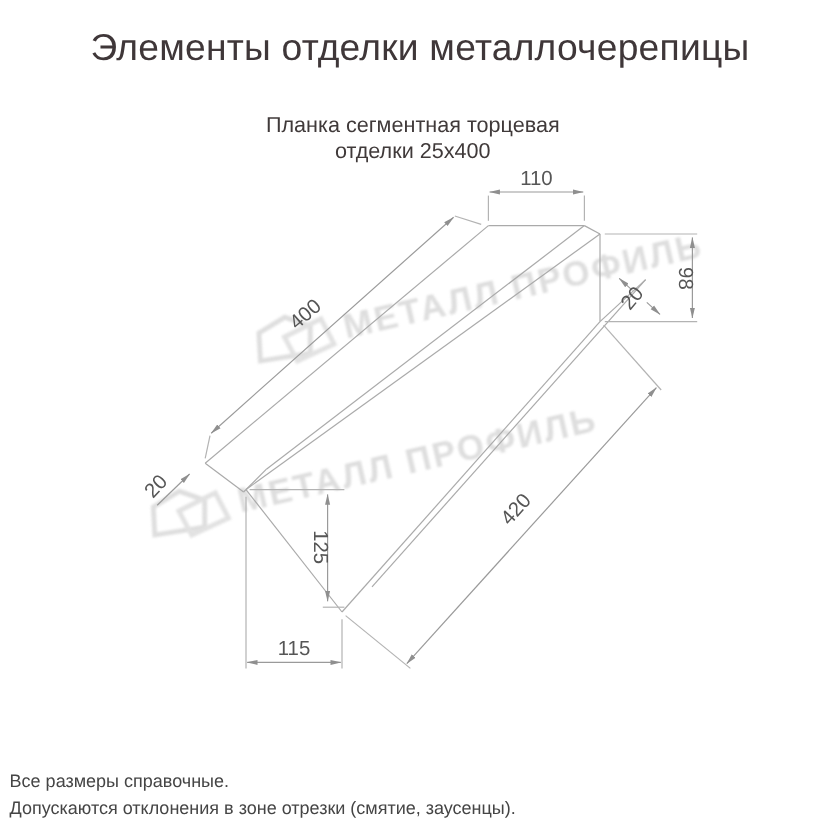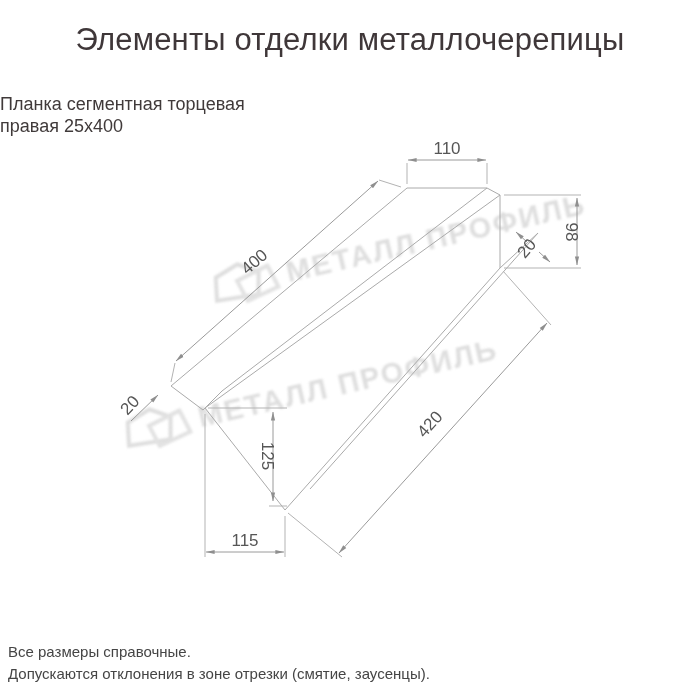--- a/index.html
+++ b/index.html
@@ -6,21 +6,21 @@
   body{
     width:700px;height:700px;background:#ffffff;position:relative;overflow:hidden;
     font-family:"Liberation Sans","DejaVu Sans",sans-serif;
   }
   .page{position:absolute;inset:0;}
   .title{
     position:absolute;top:22px;left:0;width:700px;text-align:center;
     font-size:31px;font-weight:400;color:#3f3739;letter-spacing:0.2px;
   }
   .subtitle{
-    position:absolute;top:93px;left:0;width:688px;
+    position:absolute;top:93px;left:0;width:688px;text-align:center;
     font-size:18px;line-height:22px;color:#403a3a;
   }
   svg.drawing{position:absolute;left:0;top:0;}
   .wm{filter:blur(1.1px);}
   .wm text{
     font-family:"Liberation Sans","DejaVu Sans",sans-serif;
     font-weight:bold;font-size:29px;letter-spacing:2px;fill:#dedede;
   }
   .objline{stroke:#aaaaaa;stroke-width:1;fill:none;}
   .extline{stroke:#b3b3b3;stroke-width:1;fill:none;}
@@ -36,21 +36,21 @@
 </style>
 </head>
 <body>
 
 <div class="page">
 
   <div class="title">Элементы отделки металлочерепицы</div>
 
   <div class="subtitle">
     <div>Планка сегментная торцевая</div>
-    <div>правая 25х400</div>
+    <div>отделки 25х400</div>
   </div>
 
   <svg class="drawing" width="700" height="700" viewBox="0 0 700 700">
     <defs>
       <marker id="arr" viewBox="0 0 9 6" refX="8.6" refY="3" markerWidth="9" markerHeight="6" markerUnits="userSpaceOnUse" orient="auto-start-reverse">
         <path d="M9,3 L0,0.9 L0,5.1 Z" fill="#8f8f8f"></path>
       </marker>
     </defs>
 
     <g class="wm" transform="translate(213,310) rotate(-13)">

